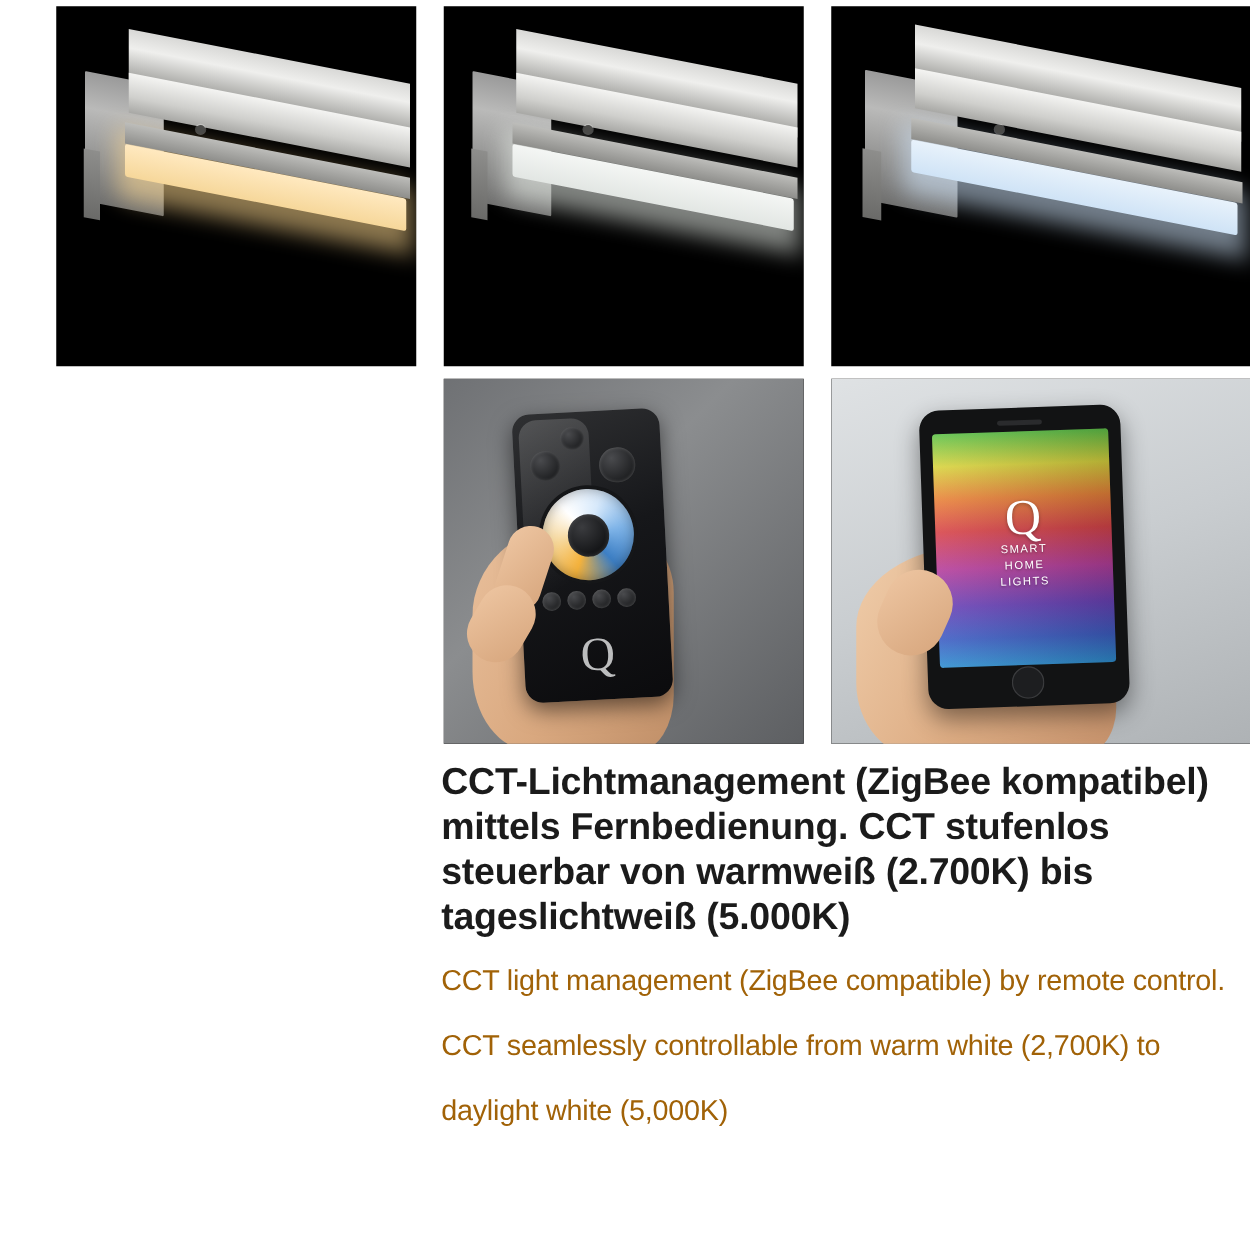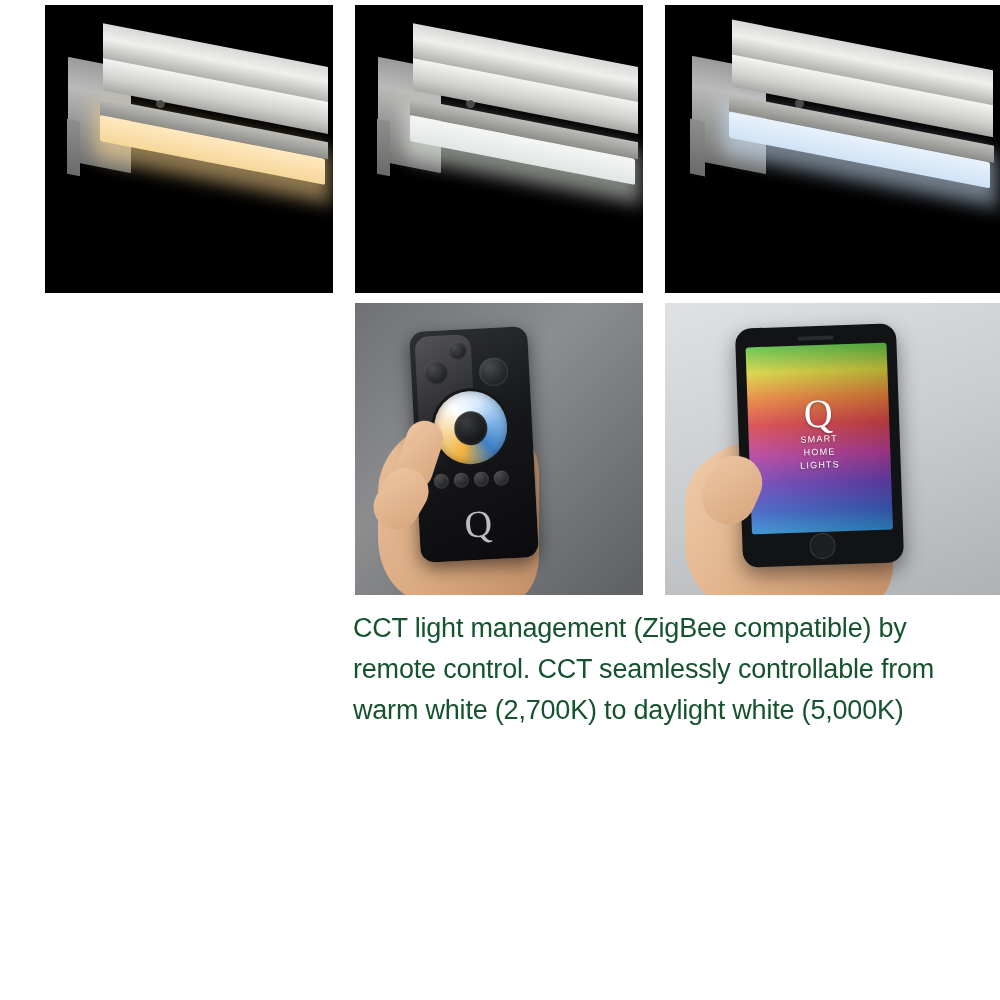--- a/index.html
+++ b/index.html
@@ -308,25 +308,25 @@
   }
   .caption-de {
     font-weight: bold;
     font-size: 30px;
     line-height: 36px;
     letter-spacing: -0.2px;
     margin: 0 0 6px 0;
     color: #1b1b1b;
   }
   .caption-en {
-    font-size: 27px;
-    line-height: 41px;
+    font-size: 23px;
+    line-height: 52px;
     letter-spacing: -0.2px;
     margin: 0;
-    color: #14532d;
+    color: #a16207;
   }
 </style>
 </head>
 <body>
 
 <div class="sheet">
 
   <div class="tile" id="tile-1">
     <div class="lum warm">
       <div class="lum-back-plate"></div>
@@ -400,16 +400,17 @@
           <div>HOME</div>
           <div>LIGHTS</div>
         </div>
       </div>
       <div class="phone-home"></div>
     </div>
     <div class="finger" style="left:12%; top:52%; width:16%; height:24%; transform:rotate(24deg);"></div>
   </div>
 
   <div class="caption">
+    <p class="caption-de">CCT-Lichtmanagement (ZigBee kompatibel) mittels Fernbedienung. CCT stufenlos steuerbar von warmweiß (2.700K) bis tageslichtweiß (5.000K)</p>
     <p class="caption-en">CCT light management (ZigBee compatible) by remote control. CCT seamlessly controllable from warm white (2,700K) to daylight white (5,000K)</p>
   </div>
 
 </div>
 
 </body></html>

